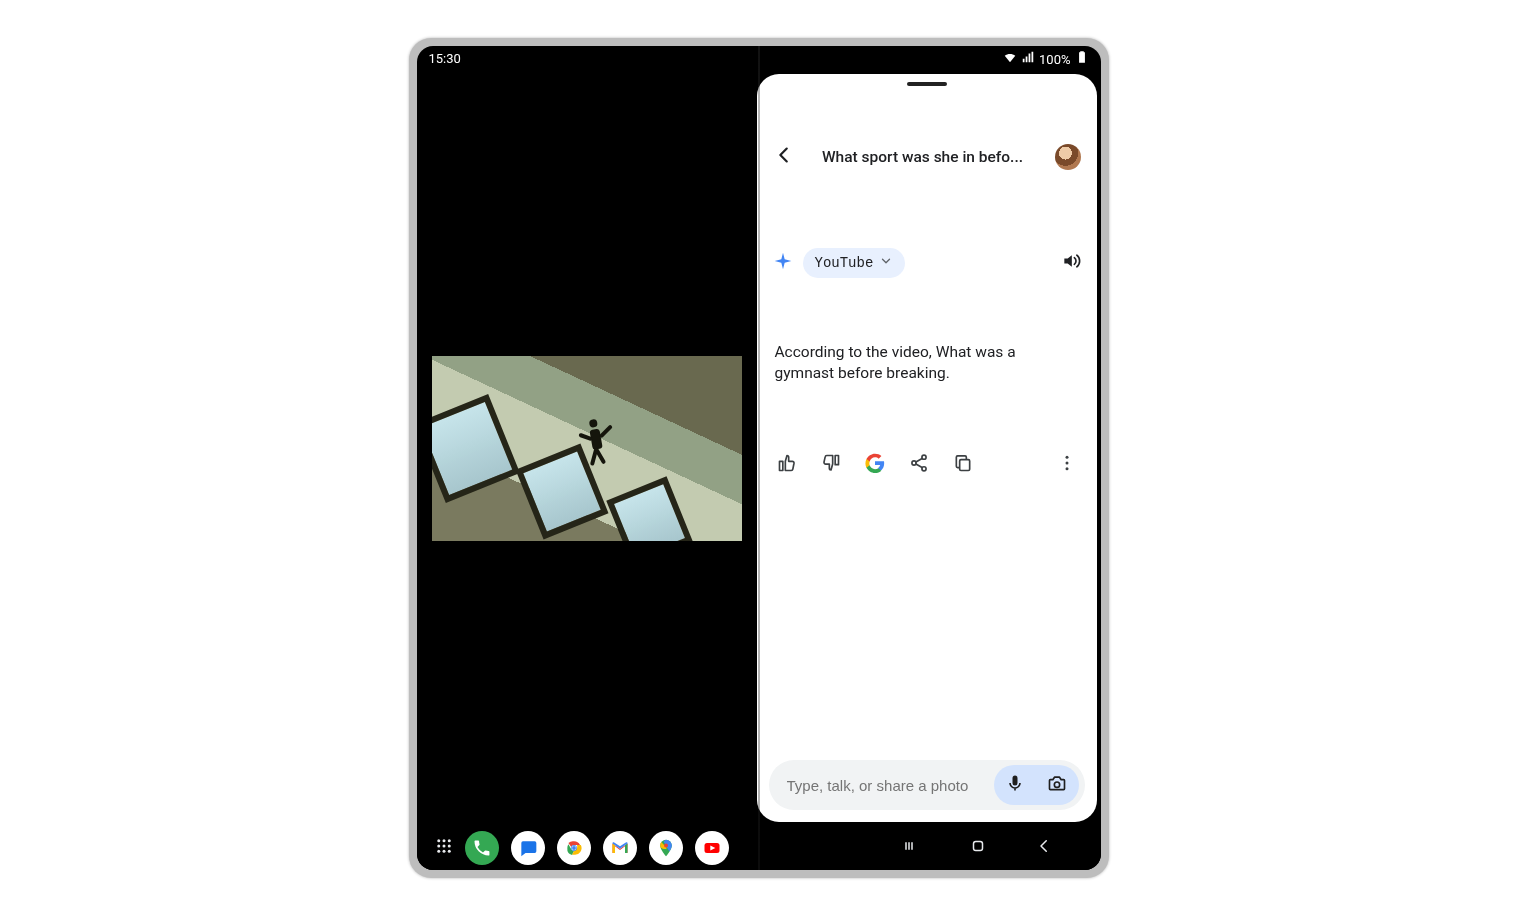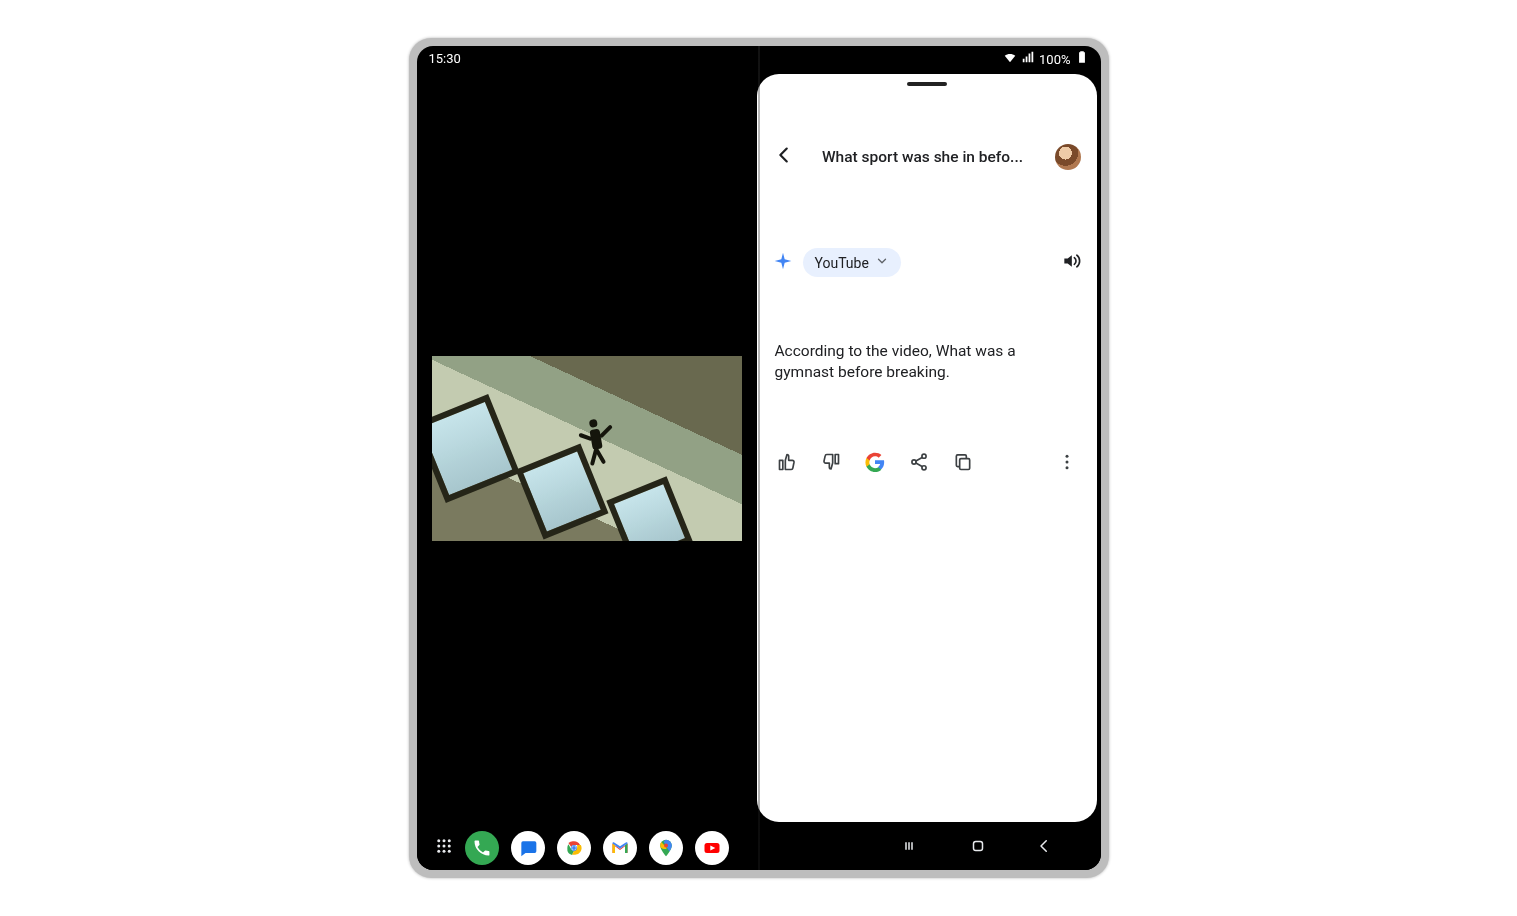--- a/index.html
+++ b/index.html
@@ -138,21 +138,21 @@
   .source-row {
     display: flex; align-items: center; gap: 10px;
     padding: 20px 16px 10px;
   }
   .spark-icon svg { width: 20px; height: 20px; }
   .chip {
     background: #e8f0fe;
     border-radius: 18px;
     padding: 6px 12px;
     display: flex; align-items: center; gap: 6px;
-    font-size: 14px; color: #202124;
+    font-size: 14px; color: #202124; font-family: Liberation Mono, monospace;
   }
   .chip svg { width: 14px; height: 14px; color:#5f6368; }
   .speaker { margin-left: auto; }
   .speaker svg { width: 20px; height: 20px; color:#202124; }
 
   .answer {
     padding: 6px 18px 12px;
     font-size: 15.5px;
     line-height: 1.38;
     color: #202124;
@@ -329,20 +329,37 @@
           <div class="spacer"></div>
           <span>
             <svg viewBox="0 0 24 24" fill="currentColor">
                 <circle cx="12" cy="5" r="1.8"></circle>
                 <circle cx="12" cy="12" r="1.8"></circle>
                 <circle cx="12" cy="19" r="1.8"></circle>
               </svg>
           </span>
         </div>
 
+        <div class="input-bar">
+          <input type="text" placeholder="Type, talk, or share a photo" style="">
+          <div class="mic-cam">
+            <span>
+              <svg viewBox="0 0 24 24" fill="currentColor">
+                  <path d="M12 15a3 3 0 003-3V6a3 3 0 10-6 0v6a3 3 0 003 3z"></path>
+                  <path d="M19 12a7 7 0 01-14 0h2a5 5 0 0010 0h2zM11 21h2v-2h-2v2z"></path>
+                </svg>
+            </span>
+            <span>
+              <svg viewBox="0 0 24 24" fill="none" stroke="currentColor" stroke-width="2" stroke-linejoin="round">
+                  <path d="M4 8h3l2-3h6l2 3h3a1 1 0 011 1v10a1 1 0 01-1 1H4a1 1 0 01-1-1V9a1 1 0 011-1z"></path>
+                  <circle cx="12" cy="14" r="3.2"></circle>
+                </svg>
+            </span>
+          </div>
+        </div>
       </div>
     </div>
 
     <div class="taskbar">
       <span class="apps-grid">
         <svg viewBox="0 0 24 24" fill="currentColor">
             <circle cx="5" cy="5" r="2"></circle>
             <circle cx="12" cy="5" r="2"></circle>
             <circle cx="19" cy="5" r="2"></circle>
             <circle cx="5" cy="12" r="2"></circle>

